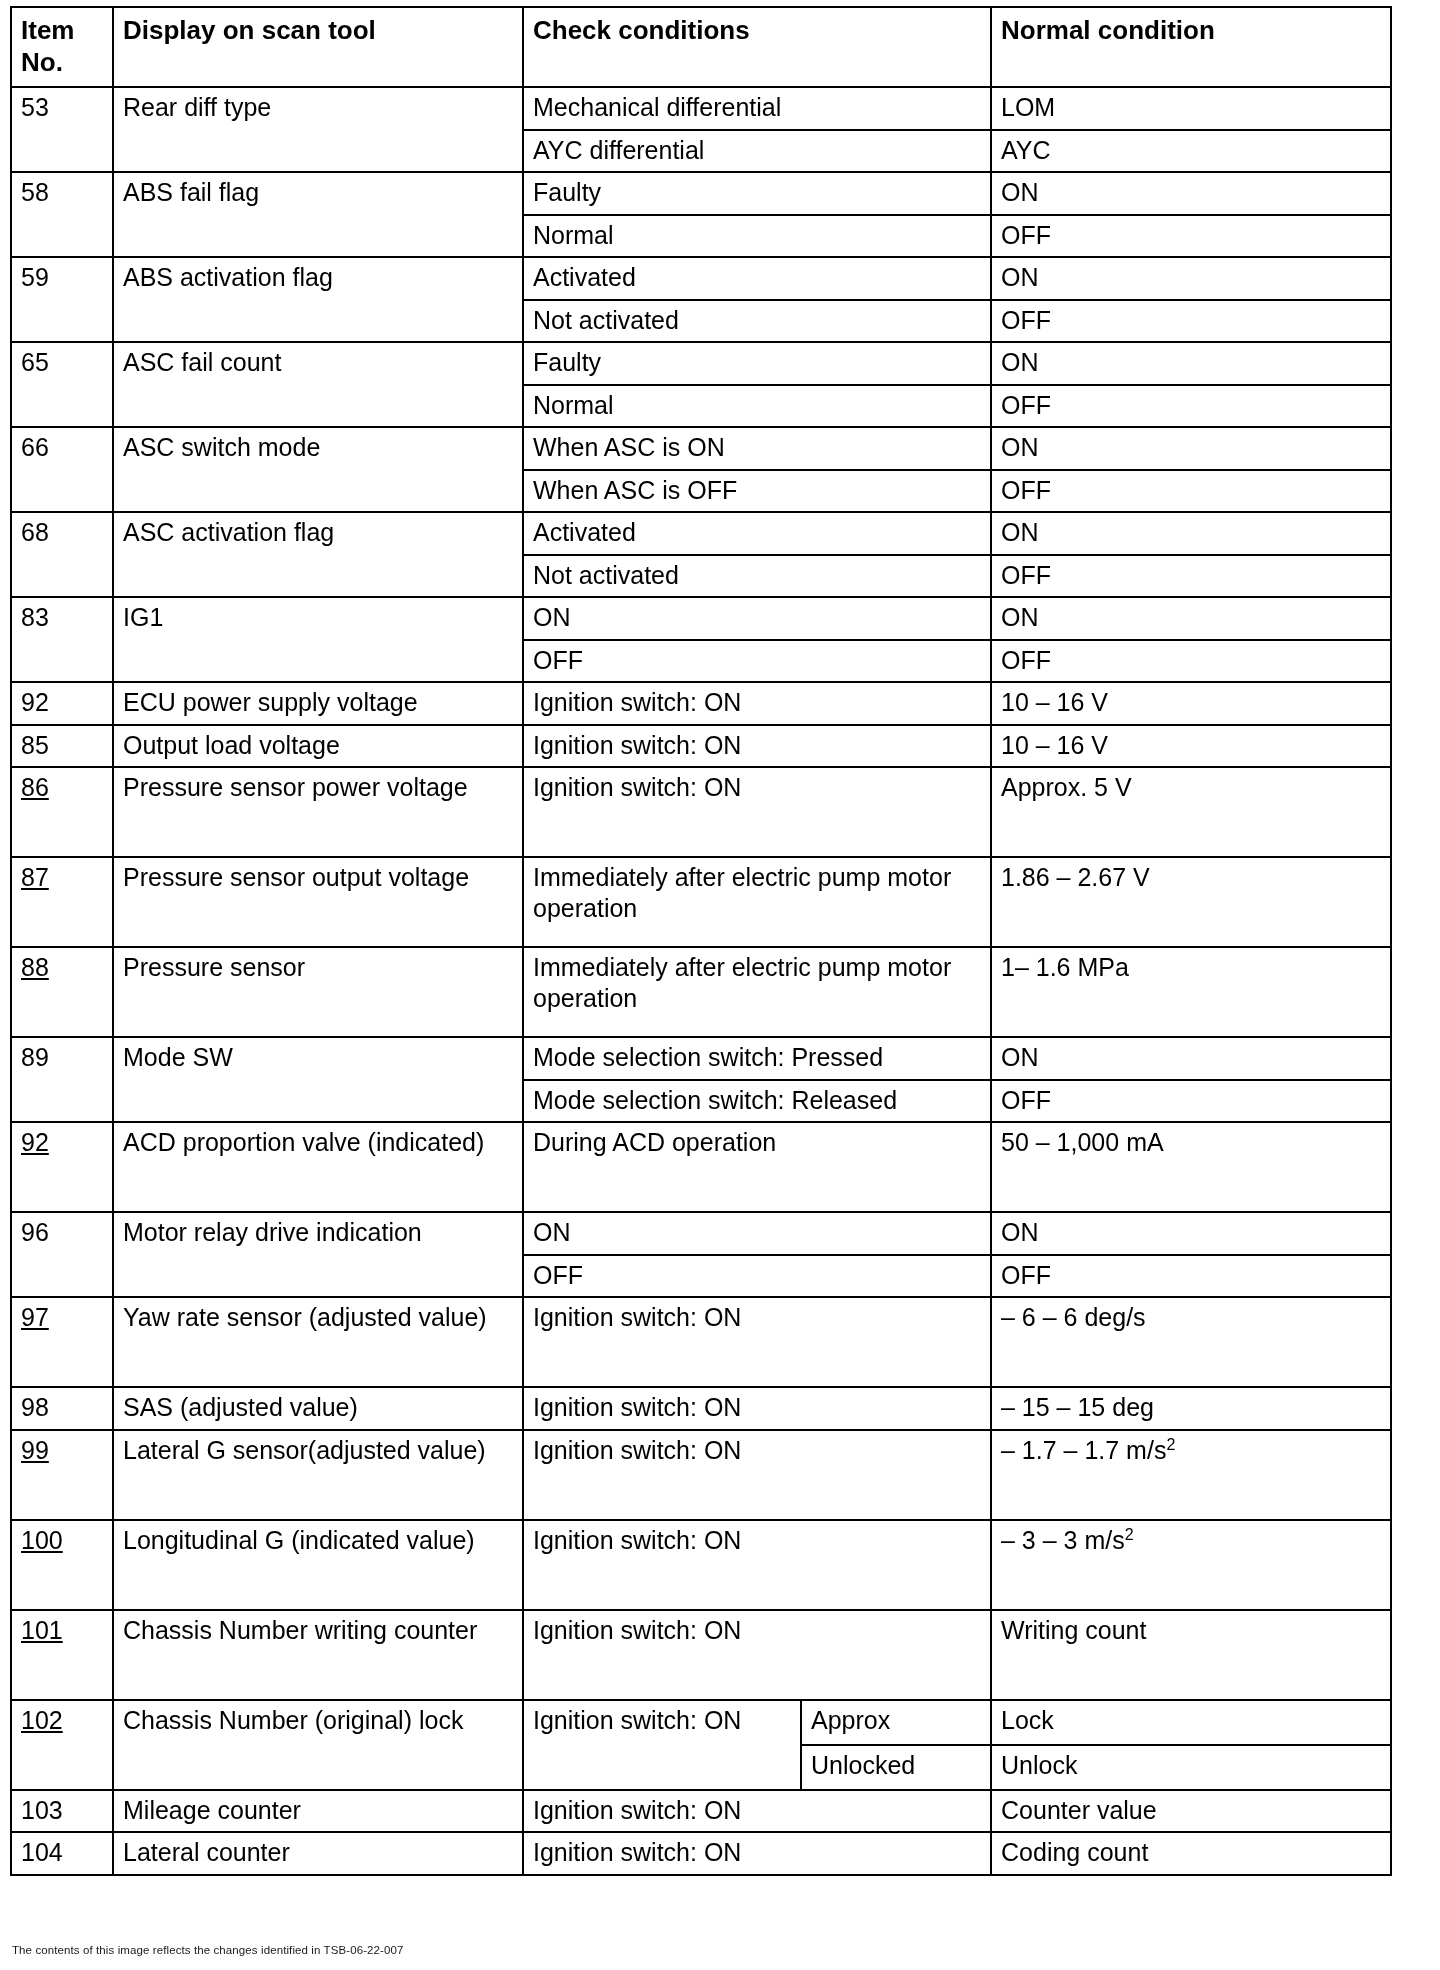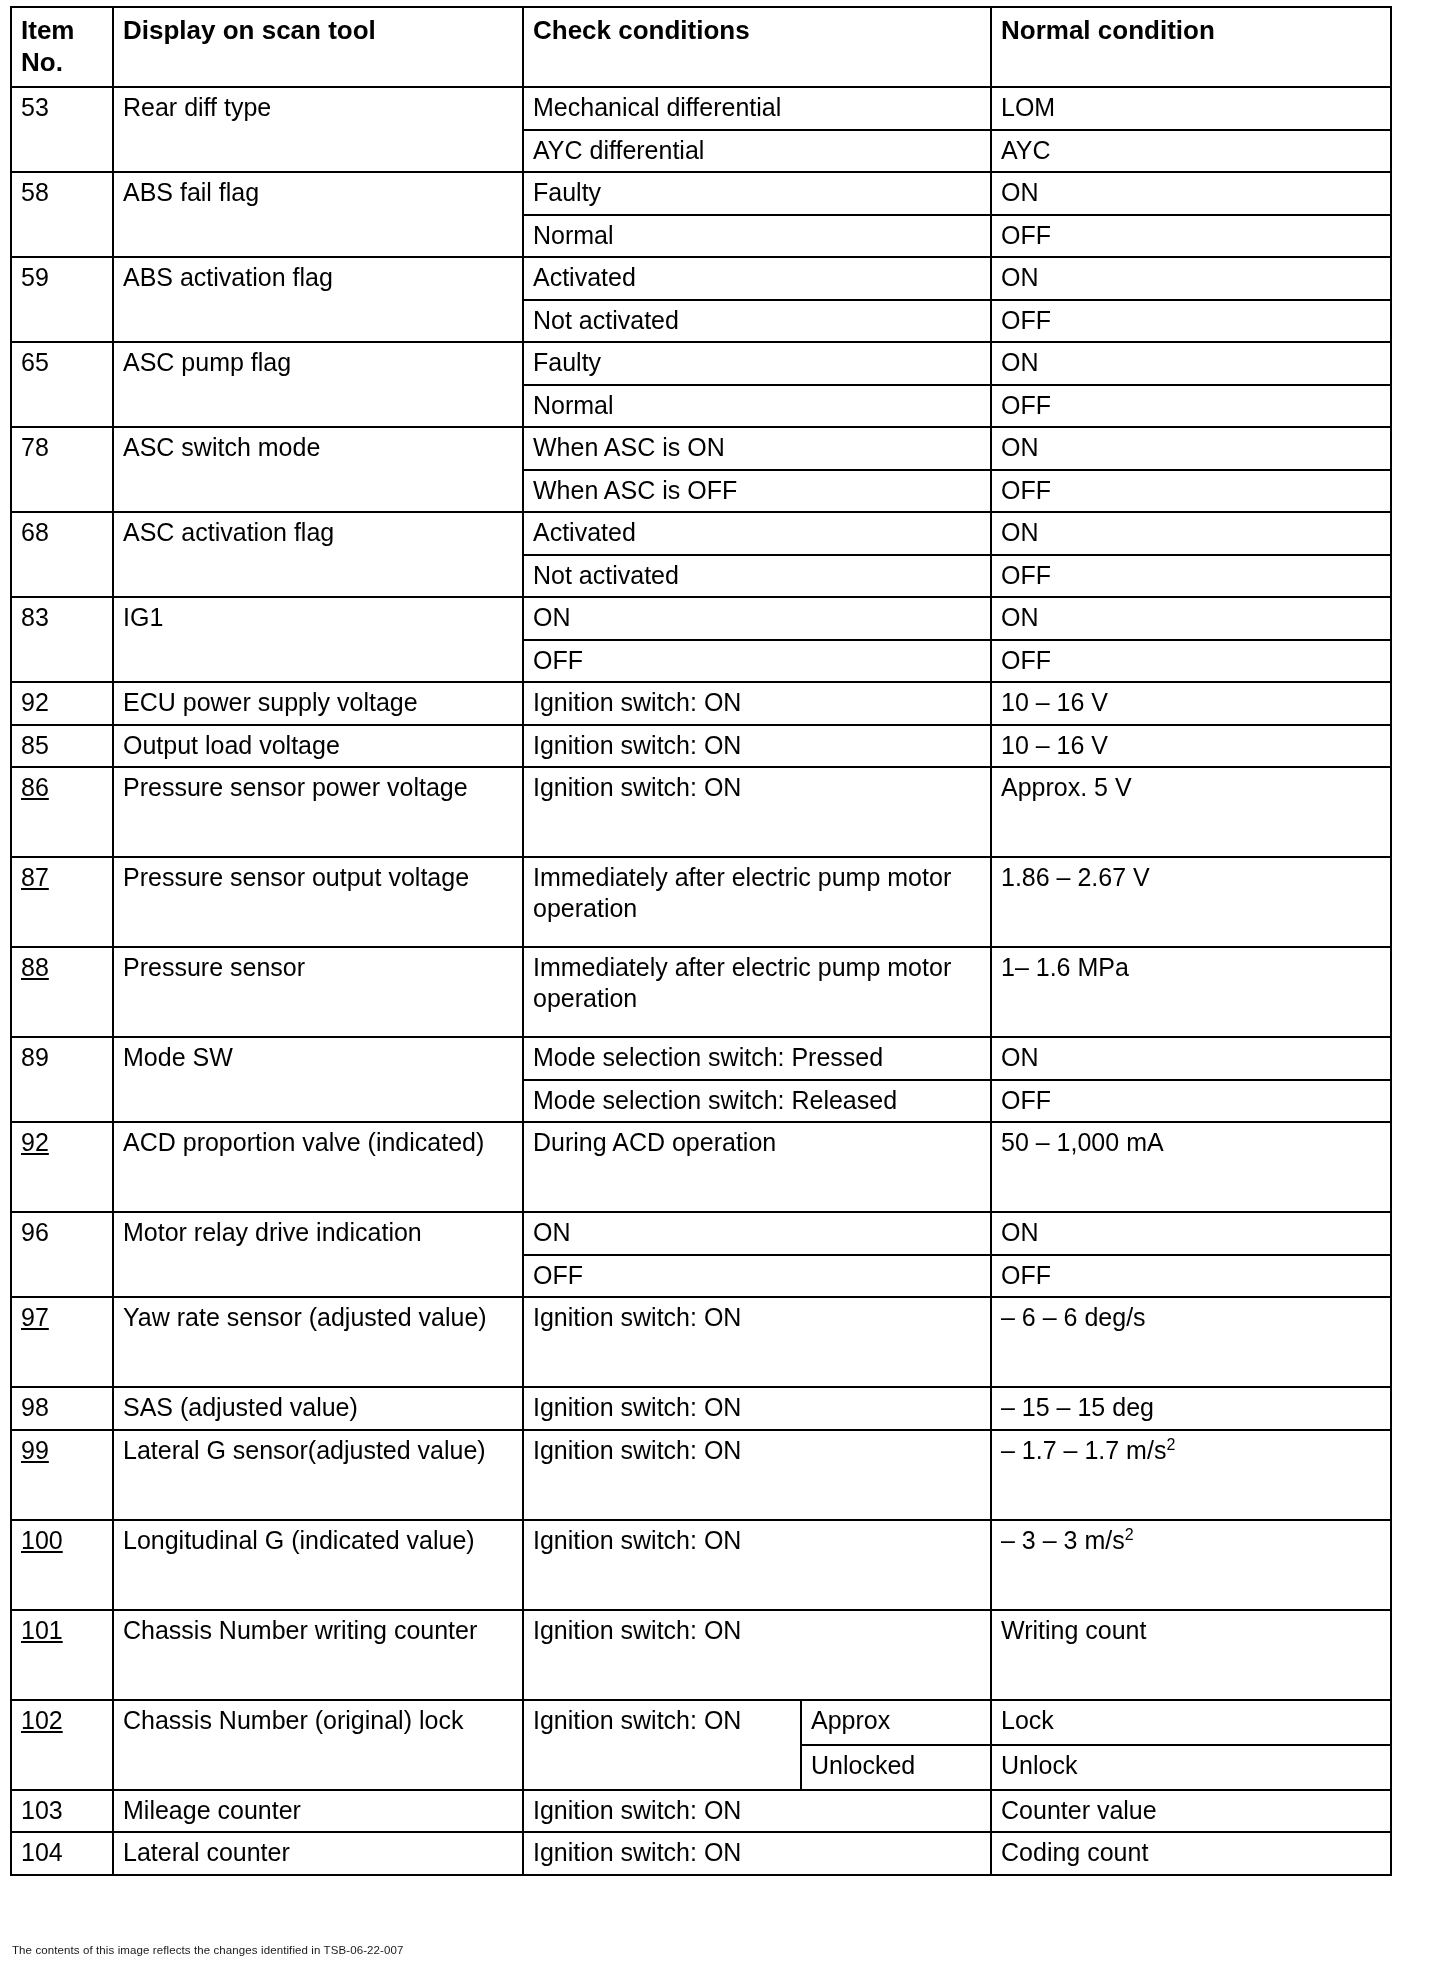--- a/index.html
+++ b/index.html
@@ -112,30 +112,30 @@
           <td rowspan="2">ABS activation flag</td>
           <td colspan="2">Activated</td>
           <td class="nowrap">ON</td>
         </tr>
         <tr>
           <td colspan="2">Not activated</td>
           <td class="nowrap">OFF</td>
         </tr>
         <tr>
           <td rowspan="2">65</td>
-          <td rowspan="2">ASC pump flag</td>
+          <td rowspan="2">ASC fail count</td>
           <td colspan="2">Faulty</td>
           <td class="nowrap">ON</td>
         </tr>
         <tr>
           <td colspan="2">Normal</td>
           <td class="nowrap">OFF</td>
         </tr>
         <tr>
-          <td rowspan="2">78</td>
+          <td rowspan="2">66</td>
           <td rowspan="2">ASC switch mode</td>
           <td colspan="2">When ASC is ON</td>
           <td class="nowrap">ON</td>
         </tr>
         <tr>
           <td colspan="2">When ASC is OFF</td>
           <td class="nowrap">OFF</td>
         </tr>
         <tr>
           <td rowspan="2">68</td>

